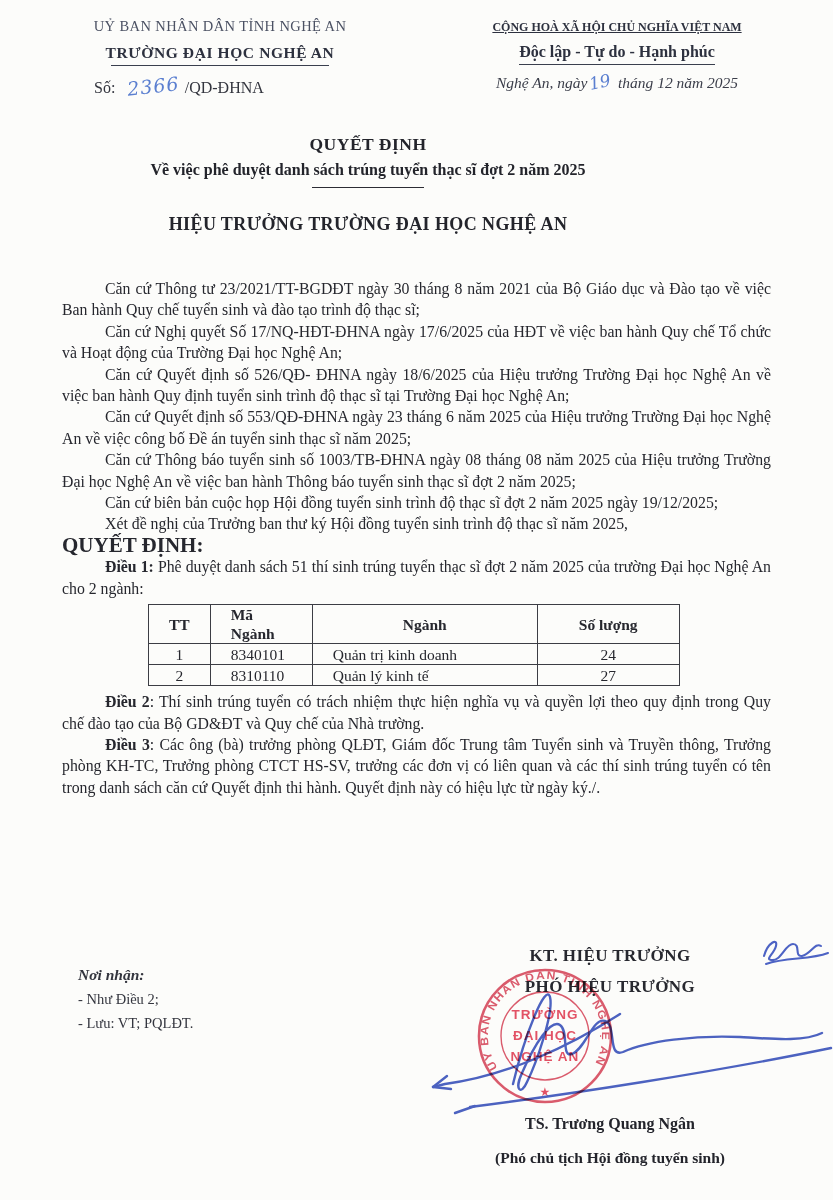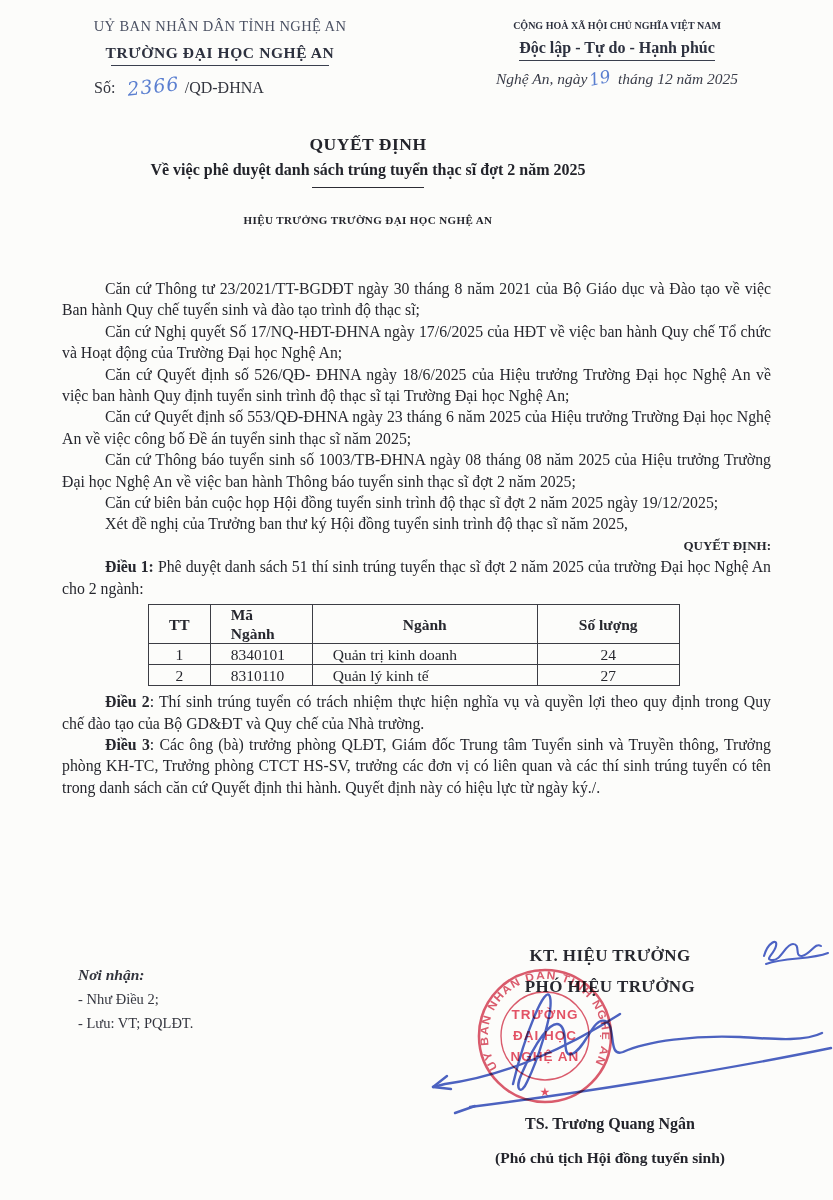--- a/index.html
+++ b/index.html
@@ -15,40 +15,40 @@
   .b{font-weight:bold;}
 
   
   .org-block{position:absolute;left:70px;top:18px;width:300px;text-align:center;}
   .org-line1{font-size:14.5px;color:#4b5163;letter-spacing:.4px;white-space:nowrap;}
   .org-line2{font-size:15.5px;font-weight:bold;color:#2d313f;letter-spacing:.6px;margin-top:9px;white-space:nowrap;}
   .org-underline{width:218px;border-top:1.6px solid #3a3f4e;margin:3px auto 0;}
   .doc-number{font-size:16px;margin-top:9px;text-align:left;padding-left:24px;color:#33353e;}
 
   .national-block{position:absolute;left:442px;top:20px;width:350px;text-align:center;}
-  .nat-line1{font-size:10px;font-weight:bold;color:#2d313f;white-space:nowrap;}
+  .nat-line1{font-size:12px;font-weight:bold;color:#2d313f;white-space:nowrap;text-decoration:underline;}
   .nat-line2{font-size:16px;font-weight:bold;color:#2d313f;margin-top:8px;white-space:nowrap;}
   .nat-underline{width:196px;border-top:1.6px solid #3a3f4e;margin:3px auto 0;}
   .date-line{font-size:15.5px;font-style:italic;margin-top:7px;color:#3a3d49;white-space:nowrap;}
 
   .hw{font-family:"DejaVu Serif",serif;font-style:italic;color:#5b7fd0;display:inline-block;}
   .hw-number{font-size:19px;letter-spacing:1px;transform:rotate(-6deg);margin:0 5px 0 12px;}
   .hw-day{font-size:17px;transform:rotate(-12deg);margin:0 7px 0 2px;}
 
   
   .title-block{position:absolute;left:0;top:134px;width:736px;text-align:center;}
   .doc-title{font-size:17.5px;font-weight:bold;letter-spacing:.5px;color:#23242b;}
   .doc-subtitle{font-size:16px;font-weight:bold;margin-top:6px;color:#23242b;}
   .title-divider{width:112px;border-top:1.5px solid #2c2c34;margin:8px auto 0;}
-  .issuer{font-size:11px;font-weight:bold;letter-spacing:.4px;margin-top:26px;color:#23242b;}
+  .issuer{font-size:18px;font-weight:bold;letter-spacing:.4px;margin-top:26px;color:#23242b;}
 
   
   .body-text{position:absolute;left:62px;top:278px;width:709px;font-size:15.8px;line-height:21.4px;text-align:justify;}
   .body-text p{margin:0;text-indent:43px;}
-  .decide-heading{text-align:right;font-weight:bold;font-size:13px;margin:14px 0 6px;text-indent:0 !important;}
+  .decide-heading{text-align:left;font-weight:bold;font-size:21px;margin:14px 0 6px;text-indent:0 !important;}
   .article{margin:0;}
 
   
   table.adm{border-collapse:collapse;margin:5px 0 5px 86px;font-size:15.5px;}
   table.adm th,table.adm td{border:1.3px solid #3c3d44;height:20px;padding:0 20px;line-height:19px;}
   table.adm th{font-weight:bold;text-align:center;}
   table.adm th.left{text-align:left;}
   td.c{text-align:center;}
   td.l{text-align:left;}
   .col-tt{width:43px;}.col-code{width:102px;}.col-major{width:225px;}.col-qty{width:142px;}

